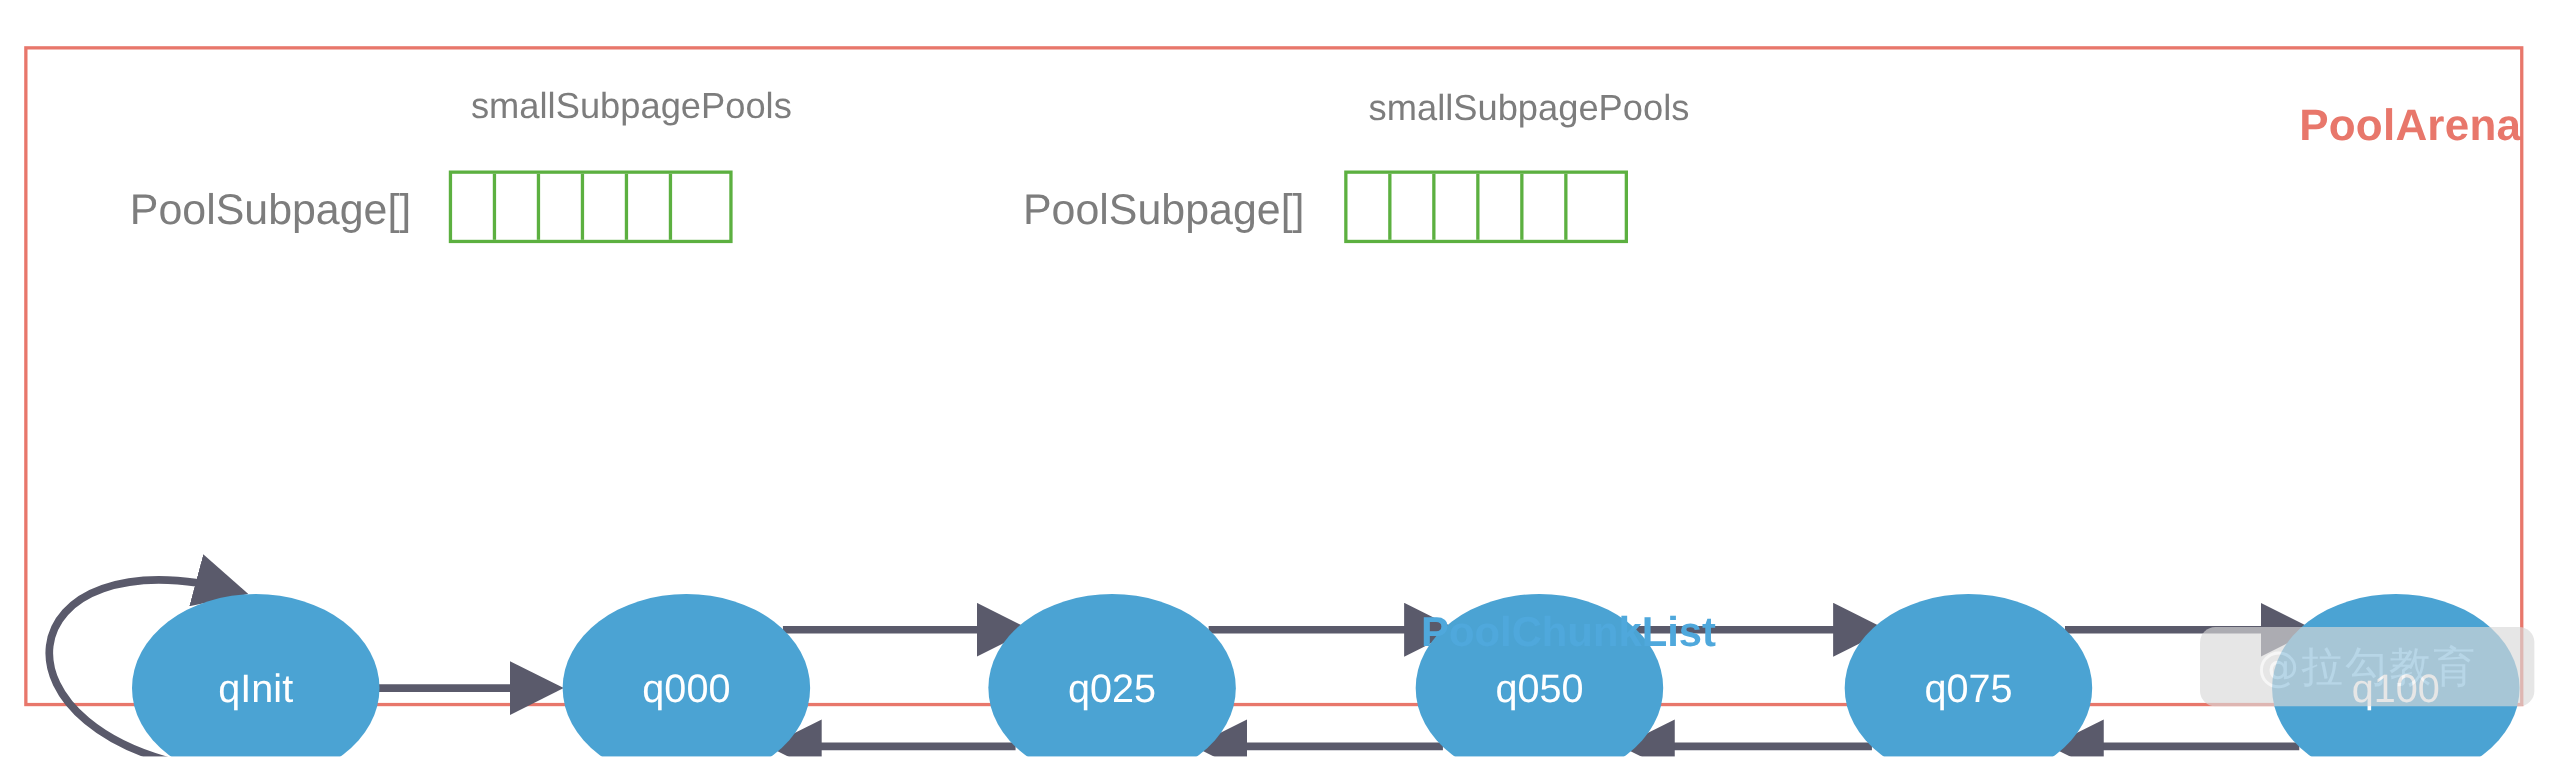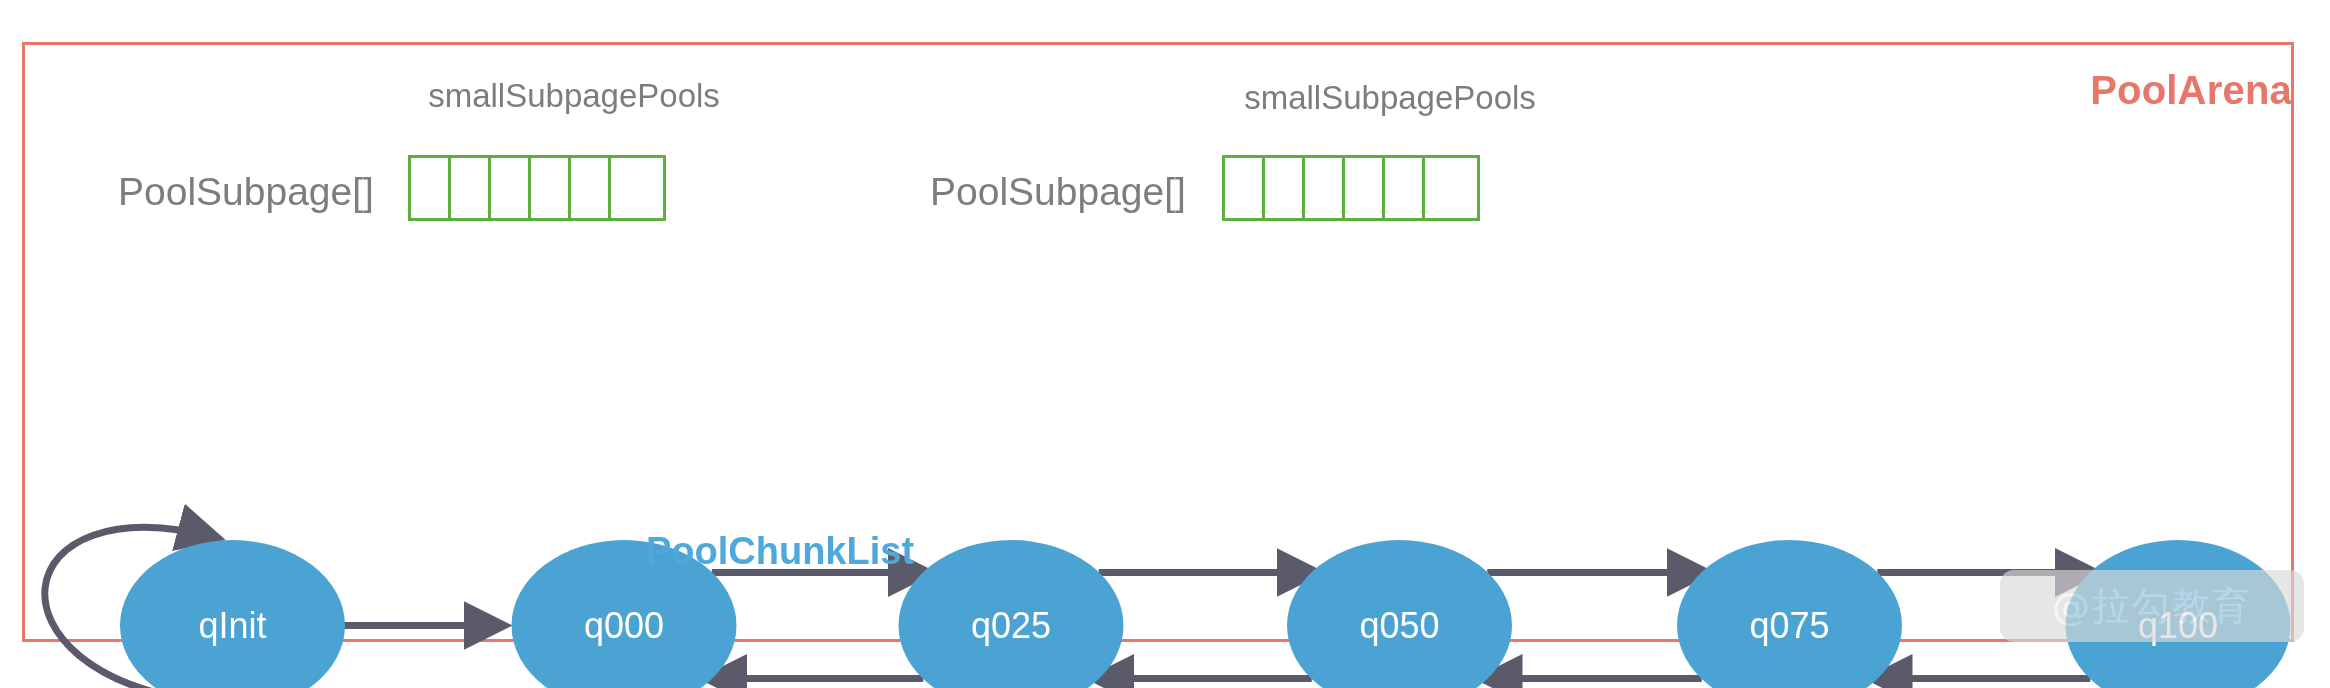--- a/index.html
+++ b/index.html
@@ -25,21 +25,21 @@
     top: 42px;
     width: 2272px;
     height: 600px;
     border: 3px solid #e8776b;
     box-sizing: border-box;
     background: transparent;
   }
   .arena-title {
     position: absolute;
     right: 38px;
-    top: 68px;
+    top: 92px;
     font-size: 40px;
     font-weight: bold;
     color: #e8776b;
     letter-spacing: 0.2px;
     white-space: nowrap;
   }
   
   .pool-group {
     position: absolute;
   }
@@ -94,23 +94,23 @@
   .node-label {
     fill: #ffffff;
     font-family: "Liberation Sans", sans-serif;
     font-size: 36px;
     text-anchor: middle;
     dominant-baseline: central;
   }
   .chunklist-title {
     position: absolute;
     left: 0;
-    top: 530px;
+    top: 554px;
     width: 1560px;
-    text-align: center;
+    text-align: right;
     font-size: 38px;
     font-weight: bold;
     color: #4fa8dc;
     white-space: nowrap;
   }
   
   .watermark {
     position: absolute;
     left: 2000px;
     top: 570px;

